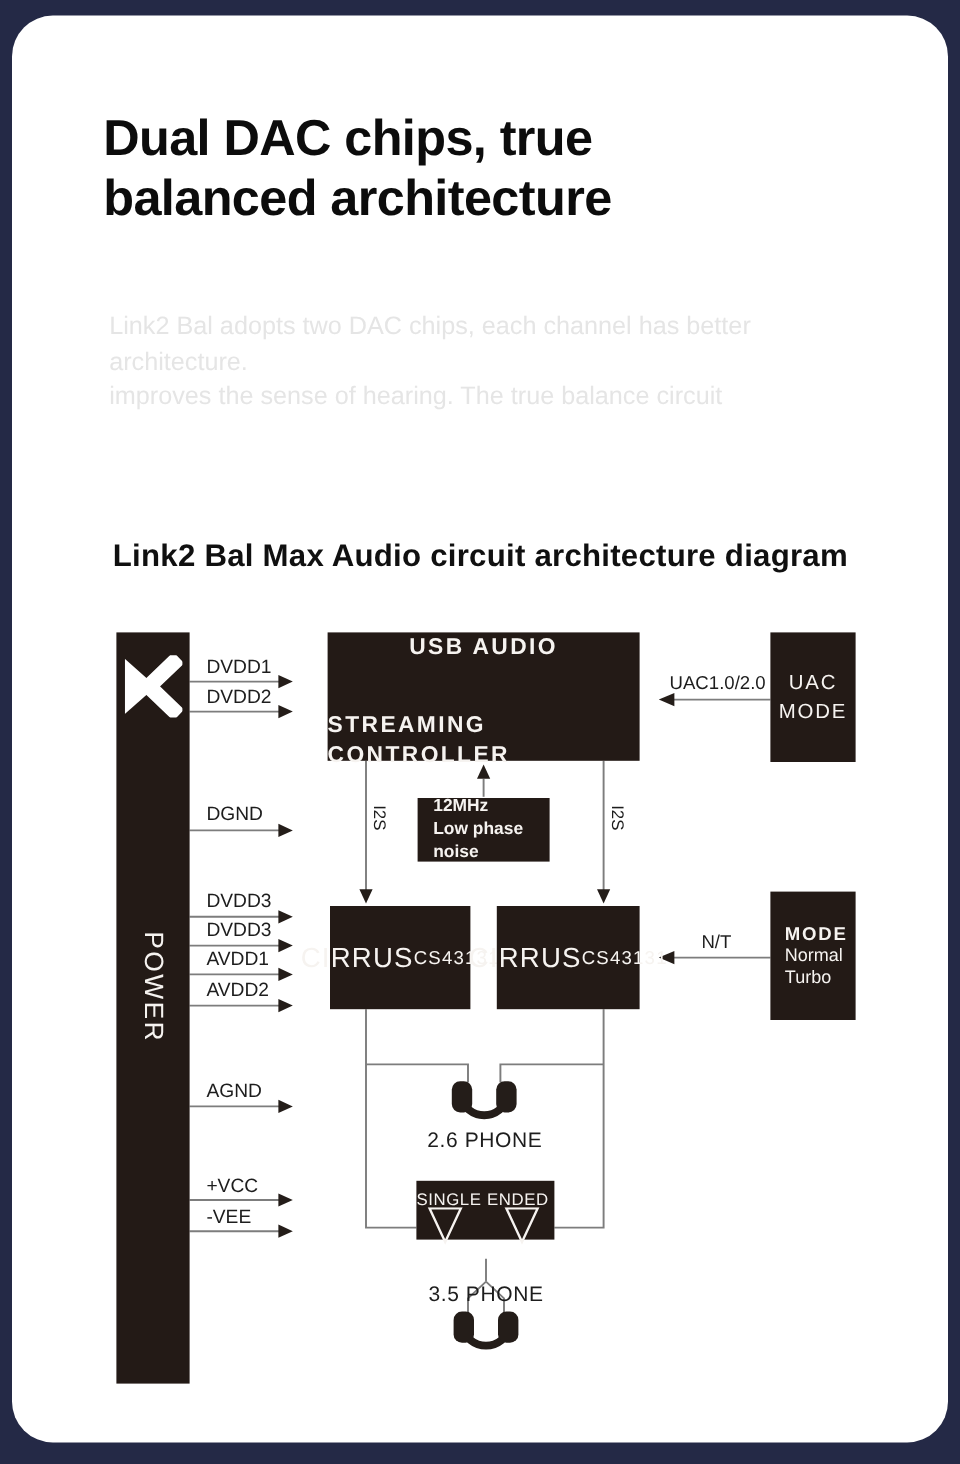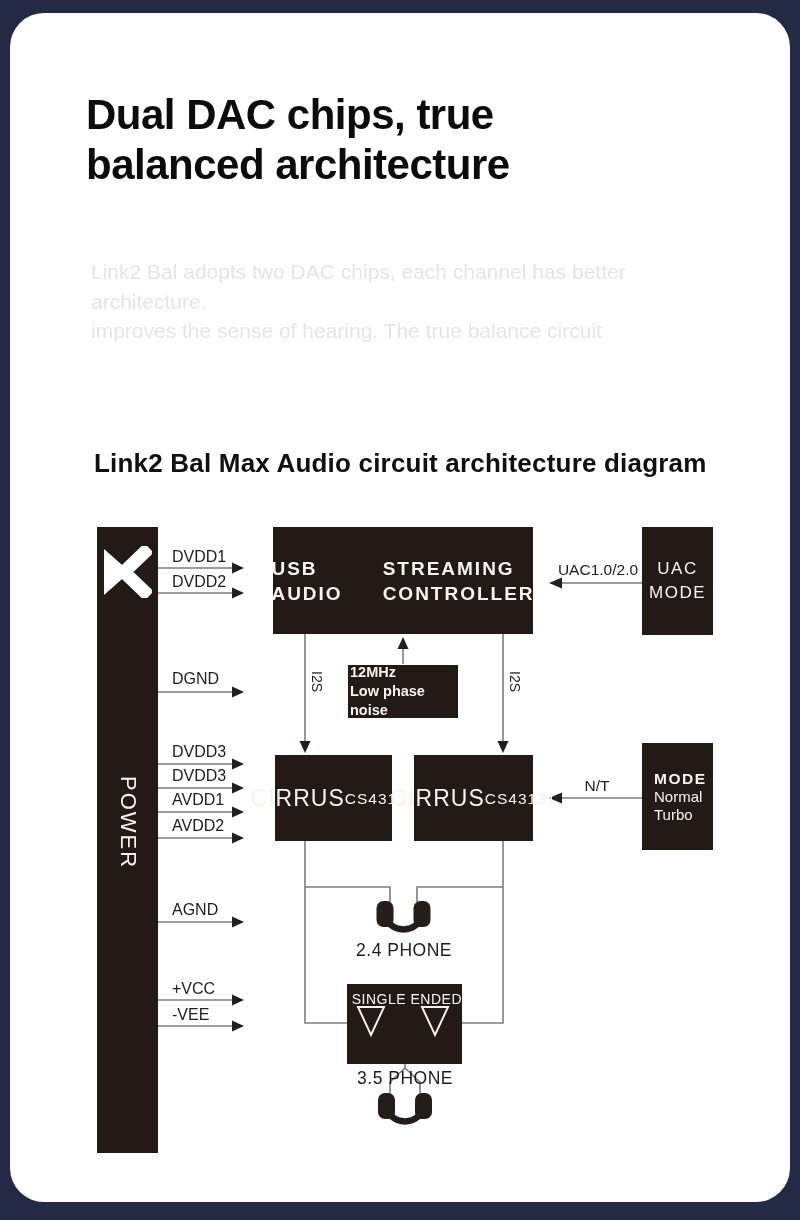--- a/index.html
+++ b/index.html
@@ -17,39 +17,39 @@
   .diagram-heading{left:94px;top:448px;font-size:26px;font-weight:bold;color:#101010;
                    letter-spacing:0.2px;white-space:nowrap;}
 
   
   .blk{position:absolute;background:#231a16;color:#f6f3f0;}
   .power-bar{left:97px;top:527px;width:61px;height:626px;display:flex;
              flex-direction:column;align-items:center;}
   .power-label{margin-top:178px;writing-mode:vertical-rl;font-size:22px;
                letter-spacing:2px;color:#f6f3f0;}
   .box-usb{left:273px;top:527px;width:260px;height:107px;display:flex;
-           flex-direction:row;align-items:center;justify-content:center;
+           flex-direction:column;align-items:center;justify-content:space-between;
            font-size:19px;font-weight:bold;letter-spacing:2px;line-height:25px;gap:40px;}
   .box-uac{left:642px;top:527px;width:71px;height:108px;display:flex;
            flex-direction:column;align-items:center;justify-content:center;
            font-size:17px;letter-spacing:1.5px;line-height:24px;}
   .box-clock{left:348px;top:665px;width:110px;height:53px;padding-top:0;
              display:flex;flex-direction:column;justify-content:center;
              font-size:14.5px;font-weight:600;line-height:19px;}
-  .box-clock div{padding-left:2px;}
+  .box-clock div{padding-left:13px;}
   .box-dac{top:755px;width:117px;height:86px;display:flex;flex-direction:row;
            align-items:center;justify-content:center;}
   .dac-brand{font-size:23px;letter-spacing:1px;}
   .dac-part{font-size:15.5px;letter-spacing:1px;margin-top:2px;}
   .box-mode{left:642px;top:743px;width:71px;height:107px;display:flex;
             flex-direction:column;justify-content:center;line-height:18px;}
   .box-mode div{padding-left:12px;}
   .mode-title{font-size:15.5px;font-weight:bold;letter-spacing:1.5px;}
   .mode-opt{font-size:15px;}
-  .box-se{left:347px;top:984px;width:115px;height:80px;text-align:right;}
+  .box-se{left:347px;top:984px;width:115px;height:49px;text-align:left;}
   .se-label{font-size:14px;letter-spacing:0.5px;margin-top:7px;}
 
   
   .lbl{position:absolute;font-size:16px;color:#1d1d1d;white-space:nowrap;}
   .rail{left:172px;}
   .vlbl{position:absolute;writing-mode:vertical-rl;font-size:14px;color:#1d1d1d;}
   .phone-lbl{position:absolute;font-size:17.5px;color:#1d1d1d;letter-spacing:0.5px;
              transform:translateX(-50%);}
   .arrow-lbl{position:absolute;font-size:15.5px;color:#1d1d1d;transform:translateX(-50%);}
 
@@ -191,21 +191,21 @@
   <div class="dac-part">CS43131</div>
 </div>
 
 <div class="blk box-mode">
   <div class="mode-title">MODE</div>
   <div class="mode-opt">Normal</div>
   <div class="mode-opt">Turbo</div>
 </div>
 <div class="arrow-lbl" style="left:597px;top:777px">N/T</div>
 
-<div class="phone-lbl" style="left:404px;top:940px">2.4 PHONE</div>
+<div class="phone-lbl" style="left:404px;top:940px">2.6 PHONE</div>
 
 <div class="blk box-se">
   <div class="se-label">SINGLE ENDED</div>
   <svg width="115" height="34" viewBox="0 0 115 34" style="position:absolute;left:0;top:22px">
     <polygon points="11,1 37,1 24,29" fill="none" stroke="#f6f3f0" stroke-width="2"></polygon>
     <polygon points="75,1 101,1 88,29" fill="none" stroke="#f6f3f0" stroke-width="2"></polygon>
   </svg>
 </div>
 
 <div class="phone-lbl" style="left:405px;top:1068px">3.5 PHONE</div>

